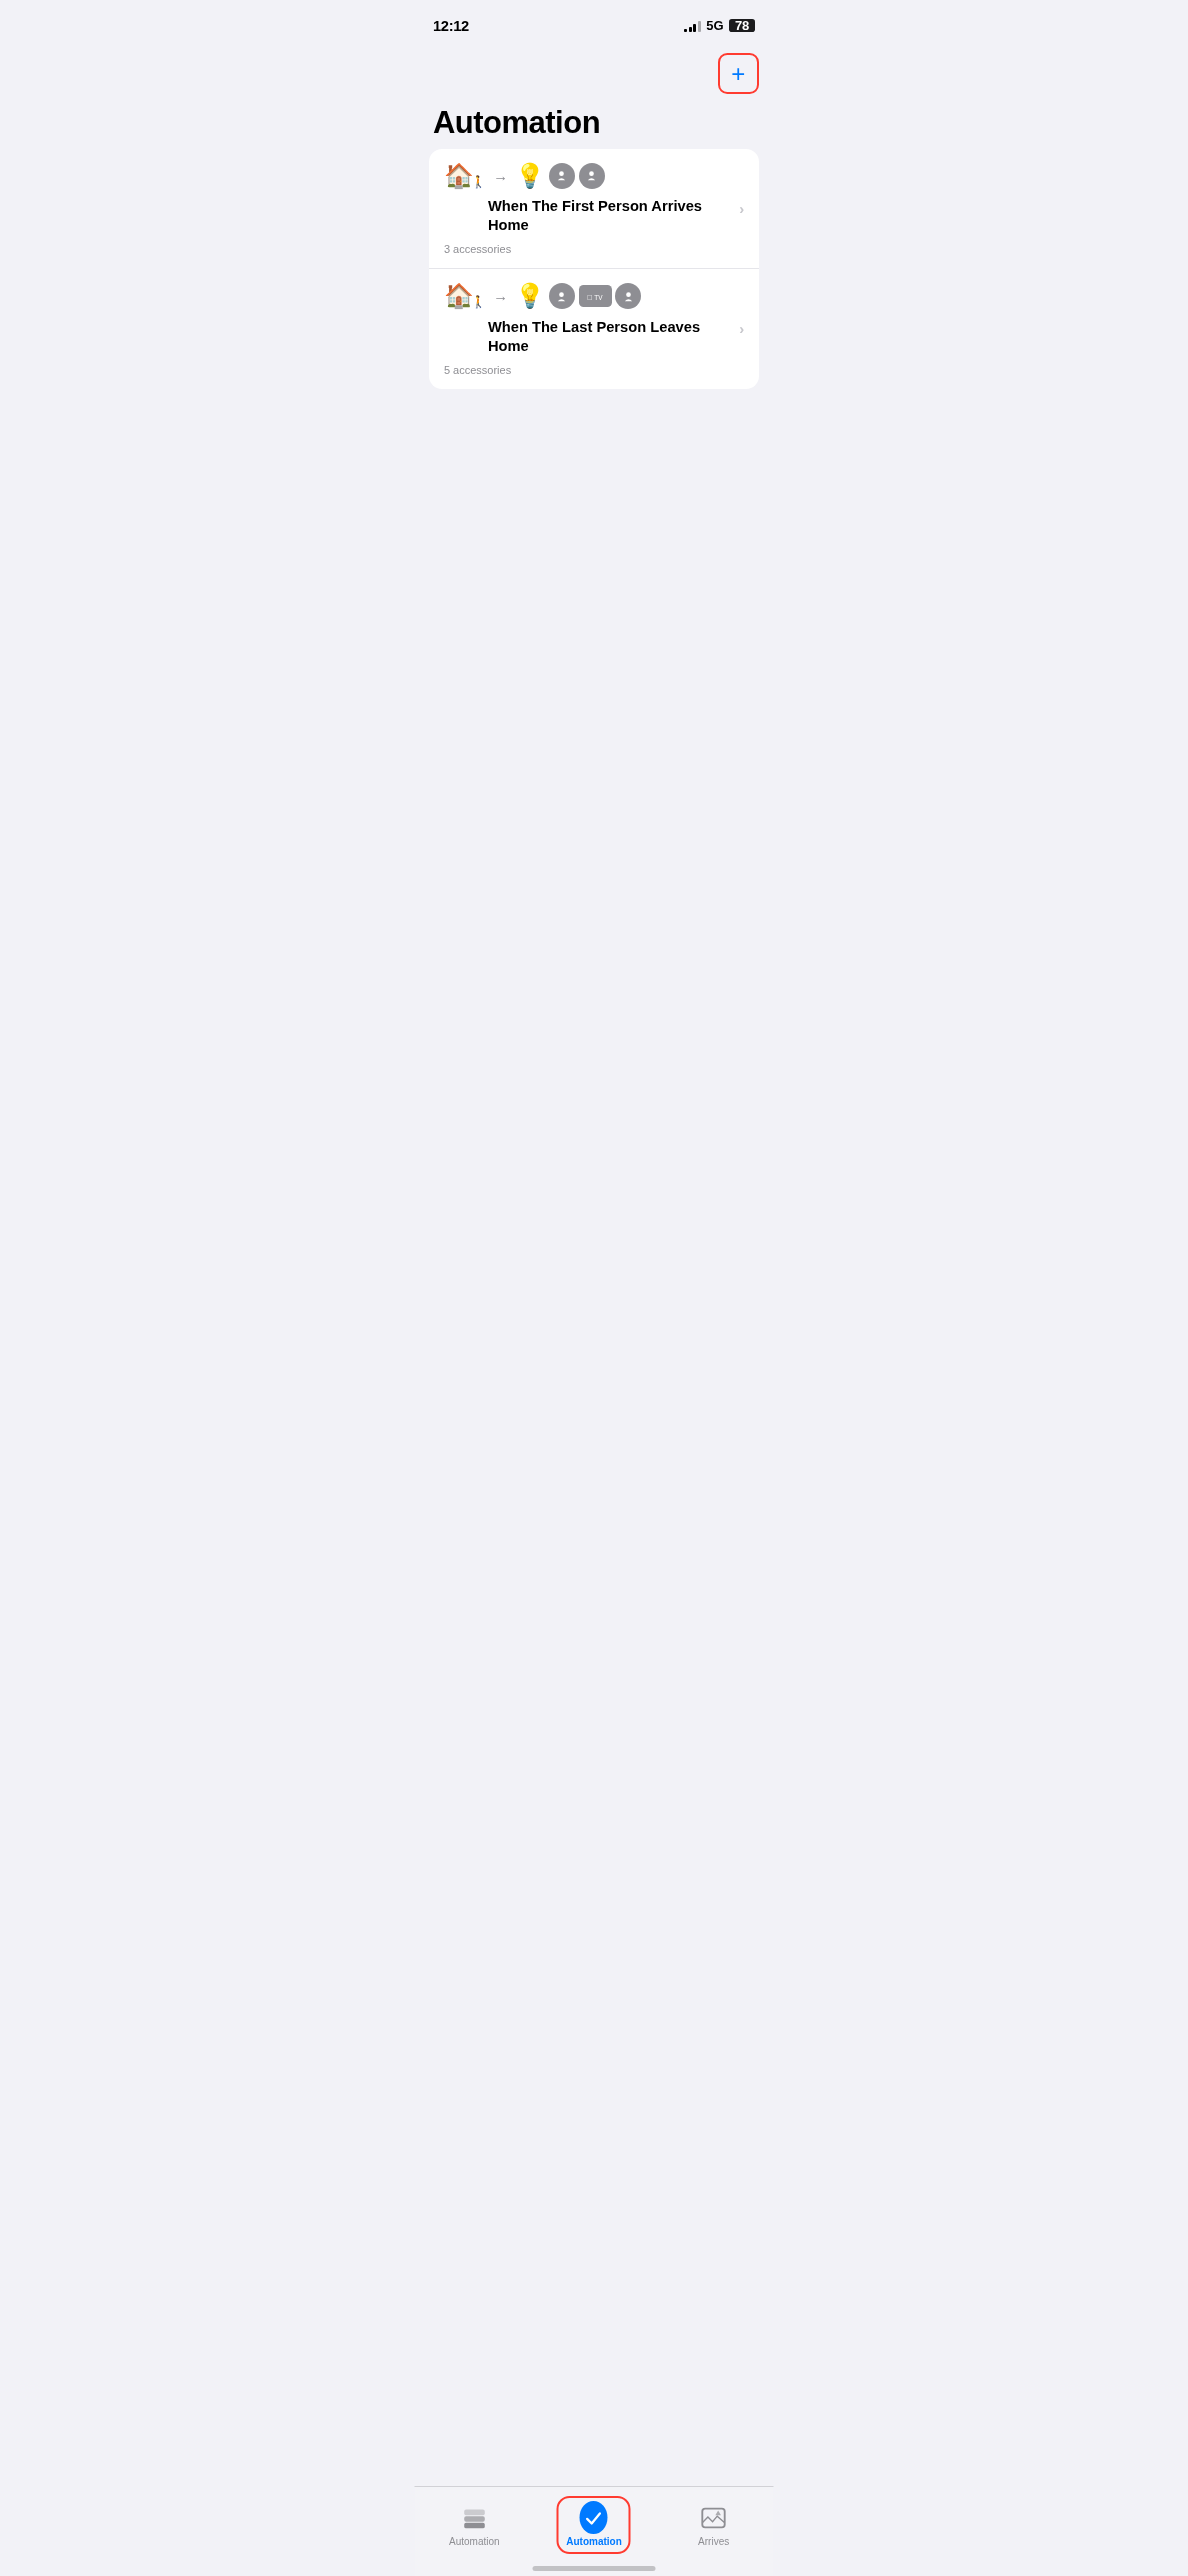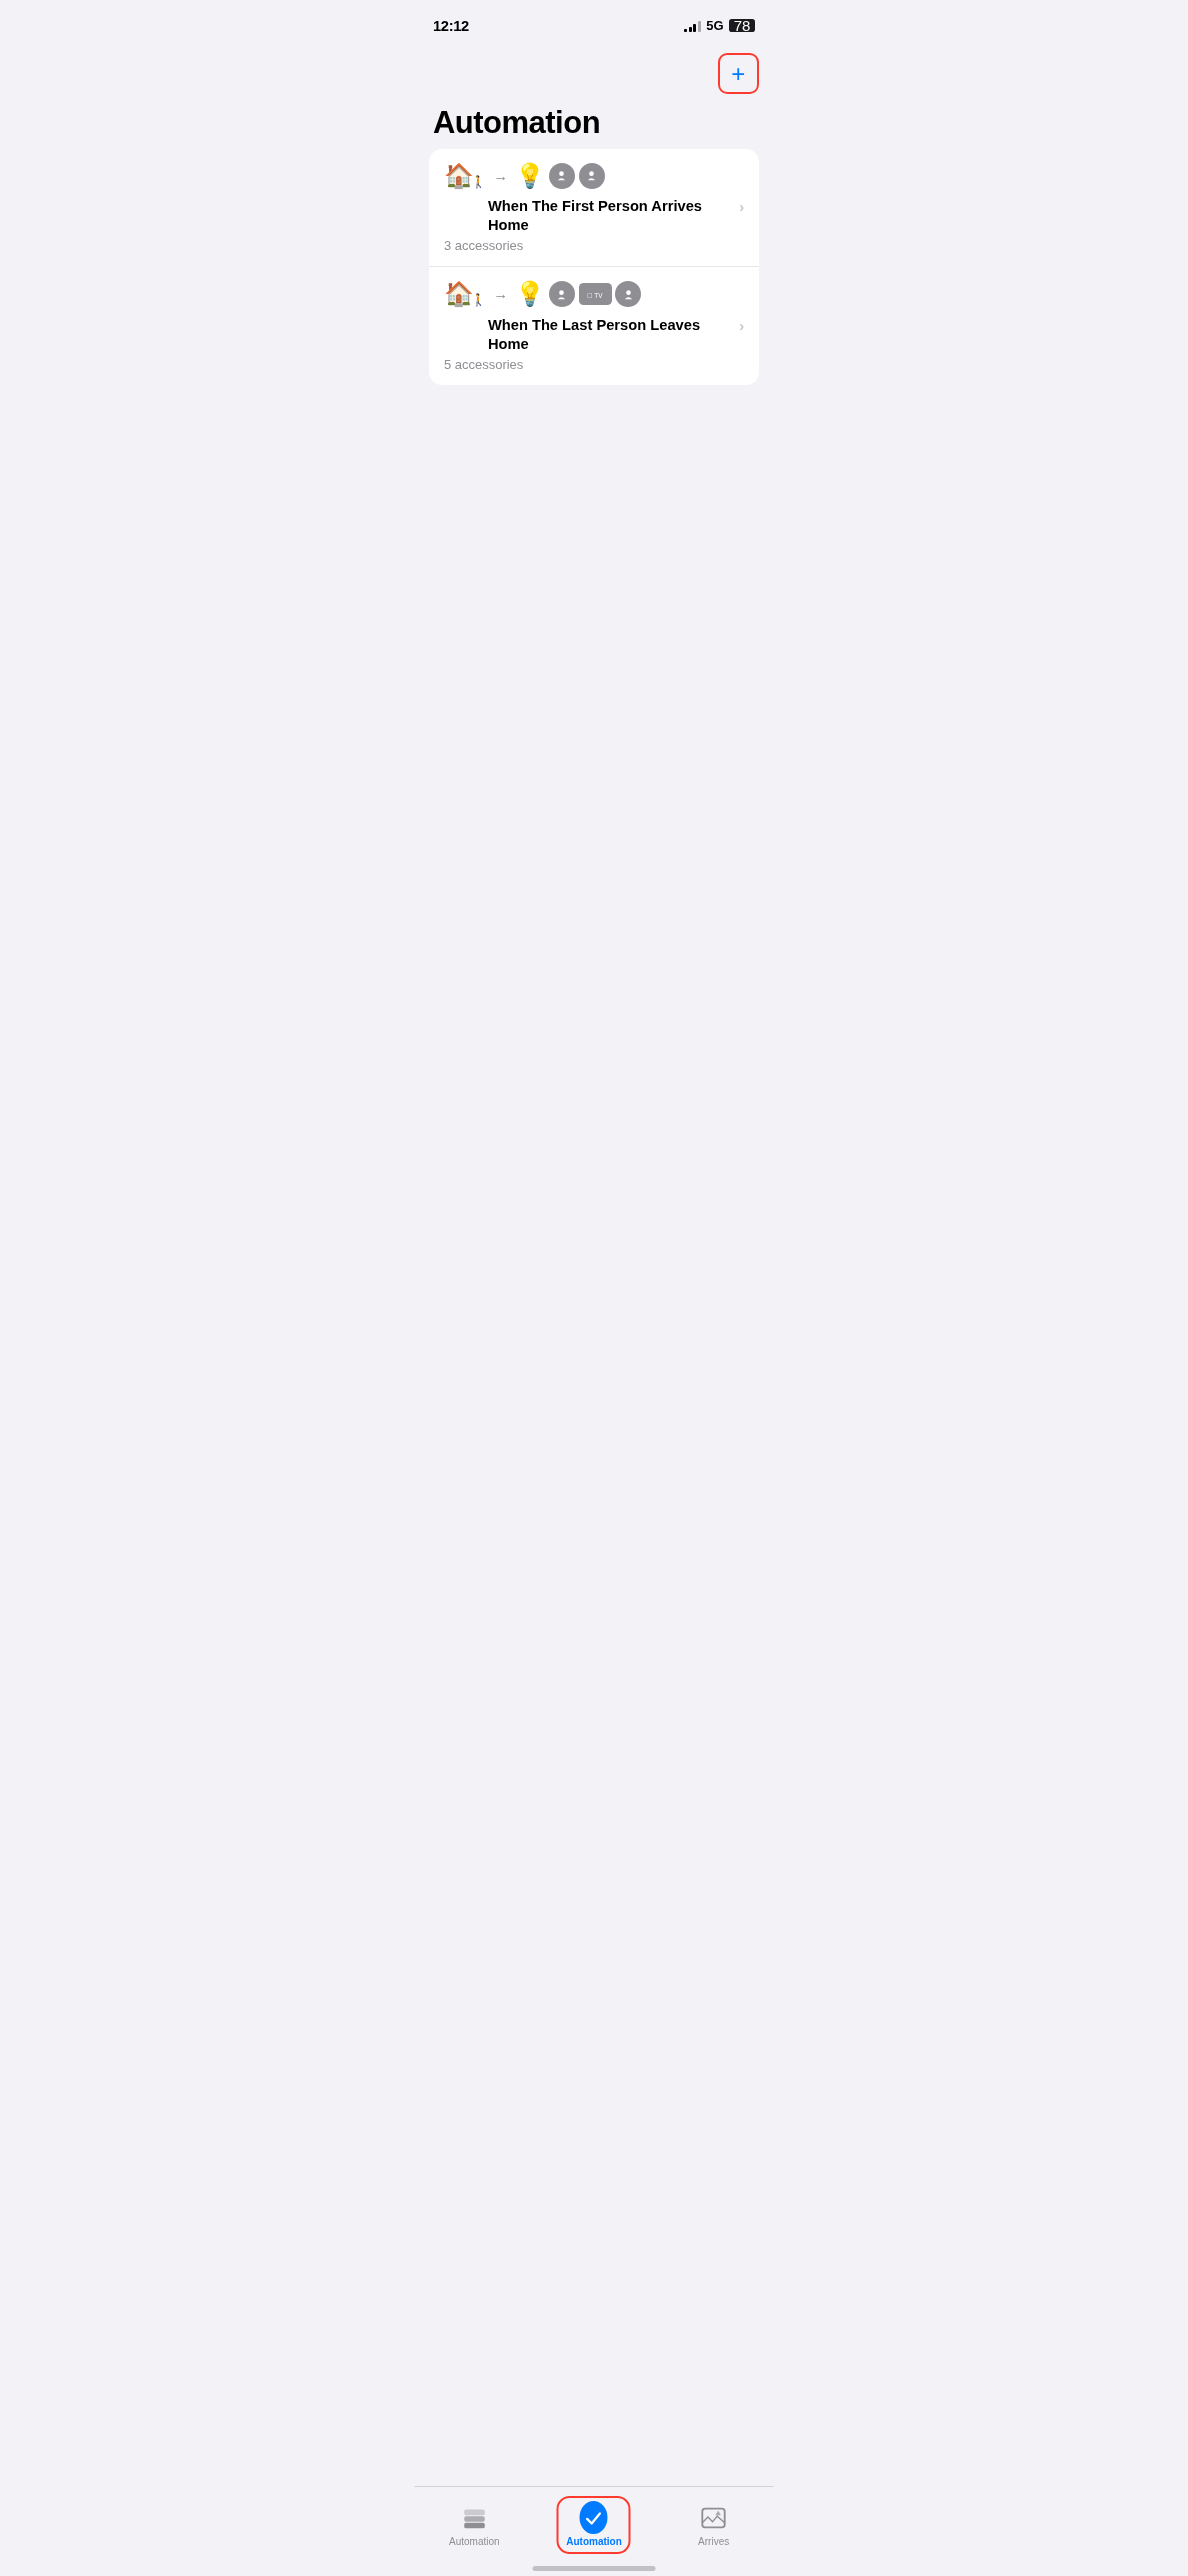--- a/index.html
+++ b/index.html
@@ -70,22 +70,22 @@
       height: 13px;
       background: #1c1c1e;
       border-radius: 2.8px;
       display: flex;
       align-items: center;
       justify-content: center;
       position: relative;
     }
 
     .battery-level {
-      font-size: 15px;
-      font-weight: 400;
+      font-size: 13px;
+      font-weight: 700;
       color: #fff;
       text-align: right;
     }
 
     
     .add-button-container {
       display: flex;
       justify-content: flex-end;
       padding: 7.4px 14.7px 11px 14.7px;
     }
@@ -166,22 +166,23 @@
     .automation-title {
       font-size: 14.7px;
       font-weight: 600;
       color: #000;
       margin-bottom: 2.8px;
       line-height: 1.3;
       margin-left: 44px;
     }
 
     .automation-subtitle {
-      font-size: 13px;
+      font-size: 11px;
       color: #8e8e93;
+      margin-top: 8px;
     }
 
     .chevron-right {
       color: #c7c7cc;
       font-size: 14.7px;
       margin-left: 7.4px;
       font-weight: 600;
     }
 
     

